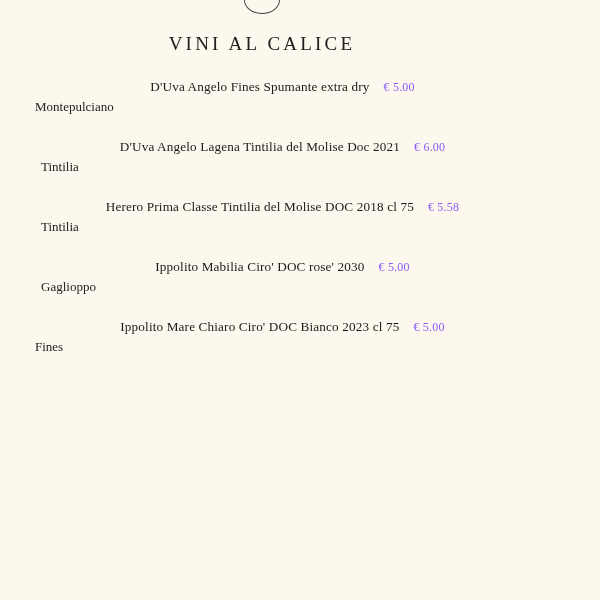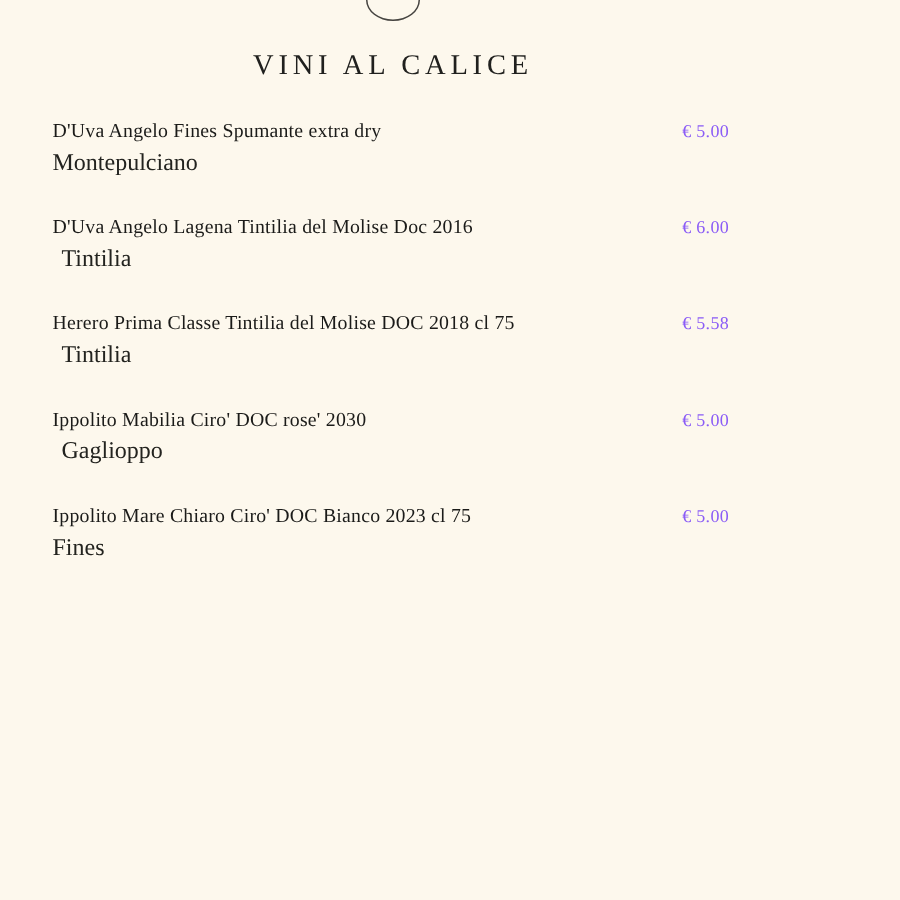--- a/index.html
+++ b/index.html
@@ -51,38 +51,39 @@
     left: 0;
     right: 0;
   }
   .menu-item {
     padding: 0 38px 0 35px;
     margin-bottom: 22px;
   }
   .item-row {
     display: flex;
     align-items: baseline;
-    justify-content: space-between;
+    justify-content: center;
+    margin-left: 44px;
   }
   .item-name {
     font-size: 13.2px;
     line-height: 1.35;
     color: #1b1b19;
     letter-spacing: 0.15px;
     max-width: 460px;
   }
   .item-price {
     font-size: 12px;
     color: #8b5cf6;
     white-space: nowrap;
     padding-left: 14px;
     letter-spacing: 0.2px;
   }
   .item-grape {
-    font-size: 16px;
+    font-size: 13px;
     line-height: 1.4;
     color: #23231f;
     margin-top: 2px;
   }
   .item-grape.indent {
     padding-left: 6px;
   }
 </style>
 </head>
 <body>
@@ -98,21 +99,21 @@
     <li class="menu-item">
       <div class="item-row">
         <span class="item-name">D'Uva Angelo Fines Spumante extra dry</span>
         <span class="item-price">€ 5.00</span>
       </div>
       <div class="item-grape">Montepulciano</div>
     </li>
 
     <li class="menu-item">
       <div class="item-row">
-        <span class="item-name">D'Uva Angelo Lagena Tintilia del Molise Doc 2016</span>
+        <span class="item-name">D'Uva Angelo Lagena Tintilia del Molise Doc 2021</span>
         <span class="item-price">€ 6.00</span>
       </div>
       <div class="item-grape indent">Tintilia</div>
     </li>
 
     <li class="menu-item">
       <div class="item-row">
         <span class="item-name">Herero Prima Classe Tintilia del Molise DOC 2018 cl 75</span>
         <span class="item-price">€ 5.58</span>
       </div>

